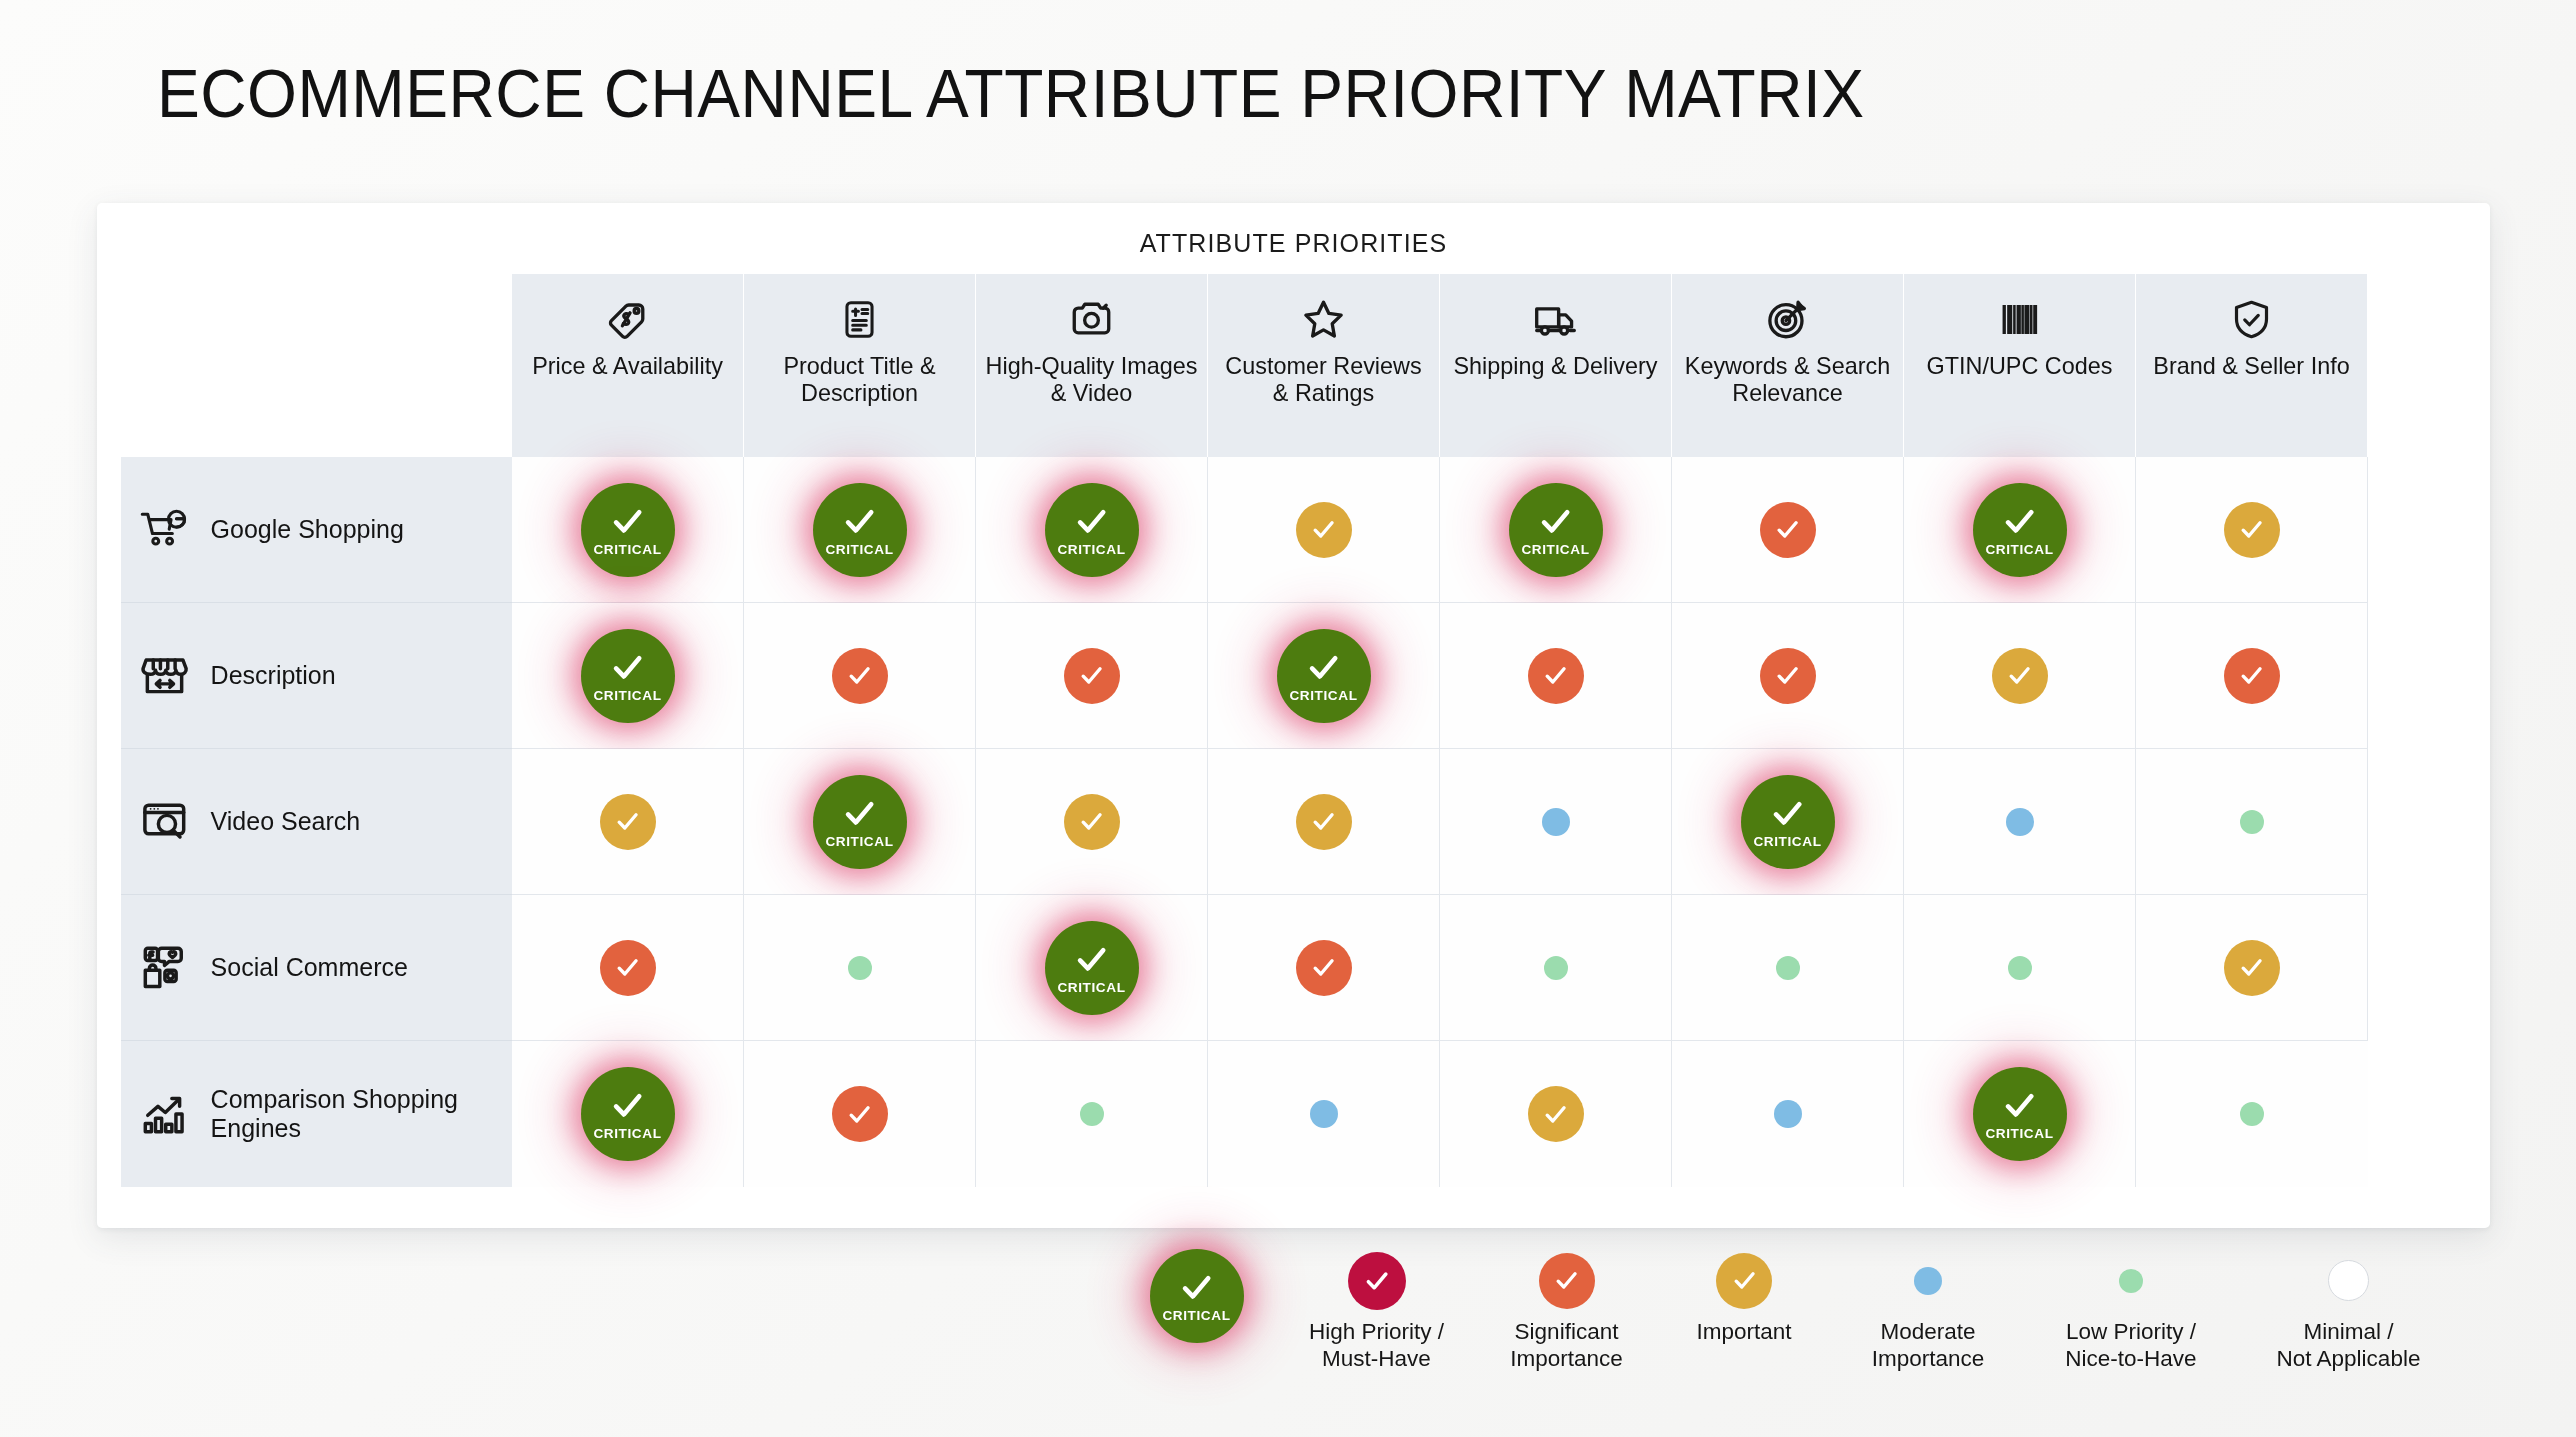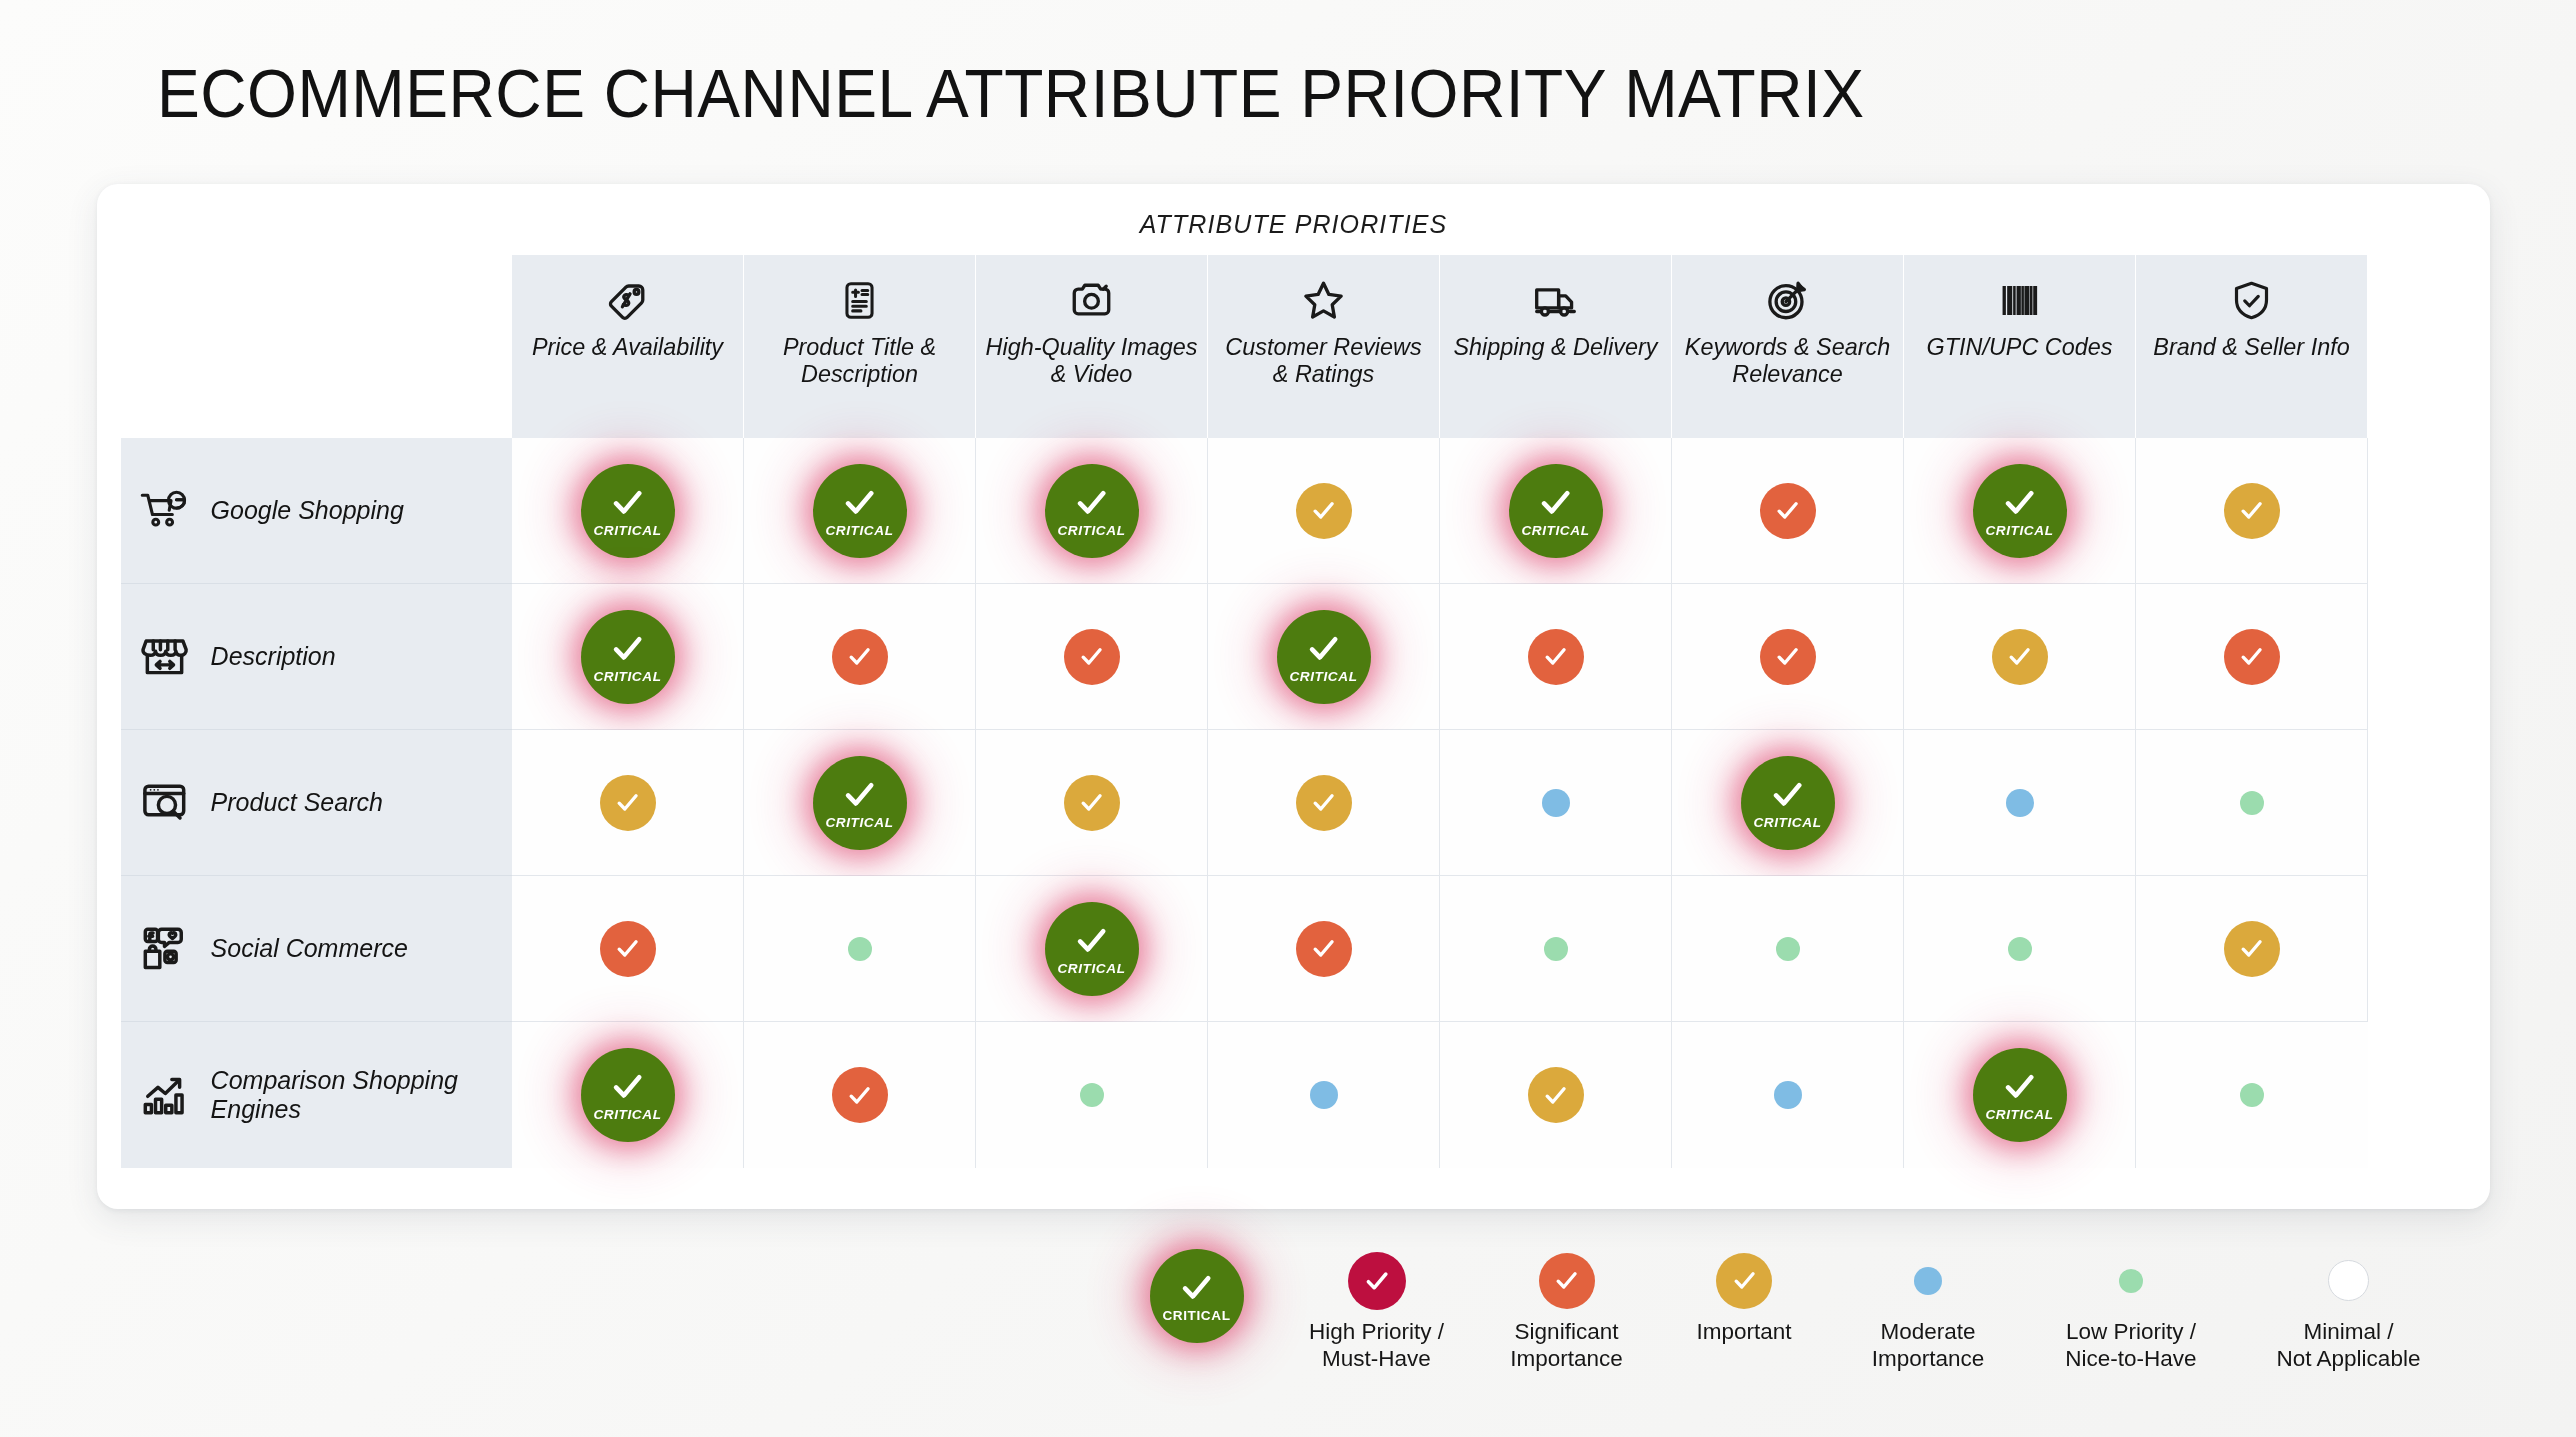--- a/index.html
+++ b/index.html
@@ -31,27 +31,26 @@
     white-space: nowrap;
     transform: scaleX(0.93);
     transform-origin: left center;
     font-family: "Liberation Sans", sans-serif;
   }
 
   
   .card {
     position: absolute;
     left: 97px;
-    top: 184px;
+    top: 203px;
     width: 2393px;
     height: 1025px;
     background: #FFFFFF;
-    border-radius: 21px;
+    border-radius: 5px;
     box-shadow: 0 9.4px 32px rgba(60,70,90,0.11), 0 1.9px 5.6px rgba(60,70,90,0.07);
-    font-style: italic;
   }
 
   .section-label {
     position: absolute;
     top: 26px;
     left: 0;
     width: 100%;
     text-align: center;
     font-size: 25px;
     letter-spacing: 1.1px;
@@ -482,21 +481,21 @@
                 <rect x="2.4" y="4" width="19" height="14" rx="1.8"></rect>
                 <path d="M2.4 7.6h19"></path>
                 <circle cx="5.2" cy="5.8" r=".45" fill="#1A1A1A" stroke="none"></circle>
                 <circle cx="7" cy="5.8" r=".45" fill="#1A1A1A" stroke="none"></circle>
                 <circle cx="8.8" cy="5.8" r=".45" fill="#1A1A1A" stroke="none"></circle>
                 <circle cx="13.2" cy="13.2" r="4.2"></circle>
                 <path d="m16.3 16.3 3.3 3.3"></path>
               </g>
             </svg>
           </span>
-          <span class="rlbl">Product Search</span>
+          <span class="rlbl">Video Search</span>
         </div>
         <div class="cell">
           <span class="mk important">
             <svg class="tick" viewBox="0 0 24 24" aria-hidden="true">
               <path d="m4.6 12.6 5 5.2L19.6 6" fill="none" stroke="#FFFFFF" stroke-width="3" stroke-linecap="round" stroke-linejoin="round"></path>
             </svg>
           </span>
         </div>
         <div class="cell">
           <span class="mk critical">

